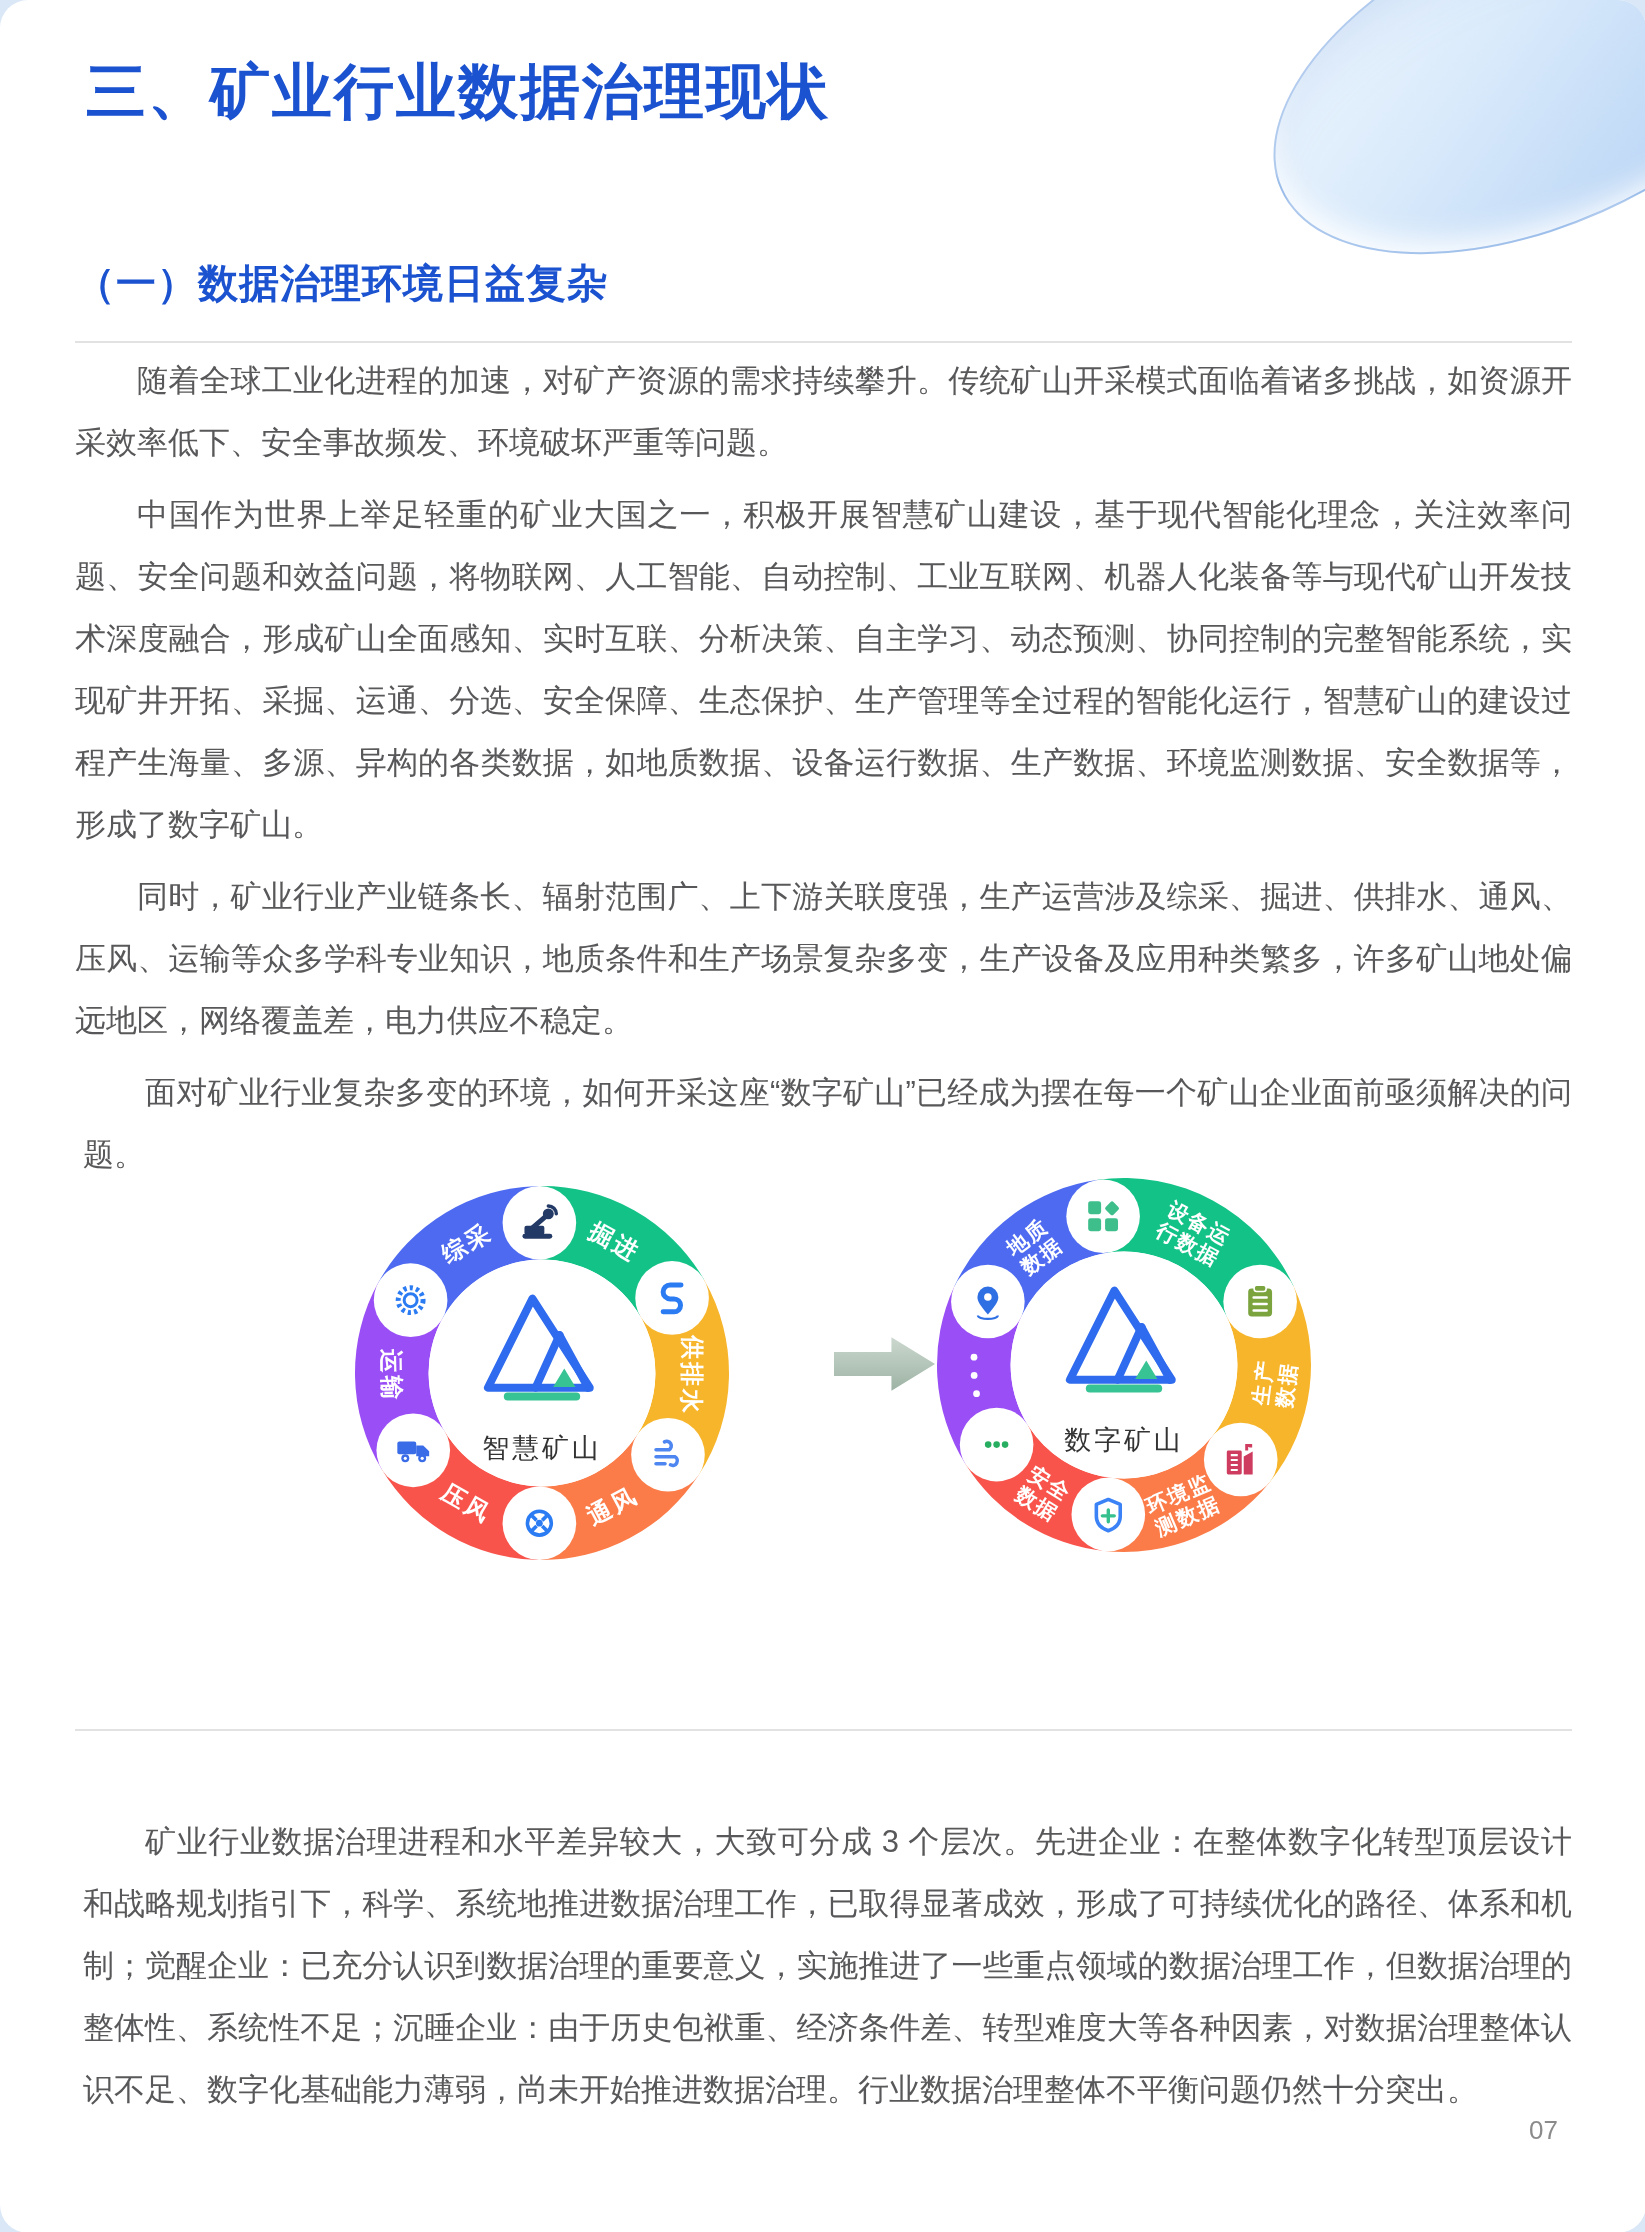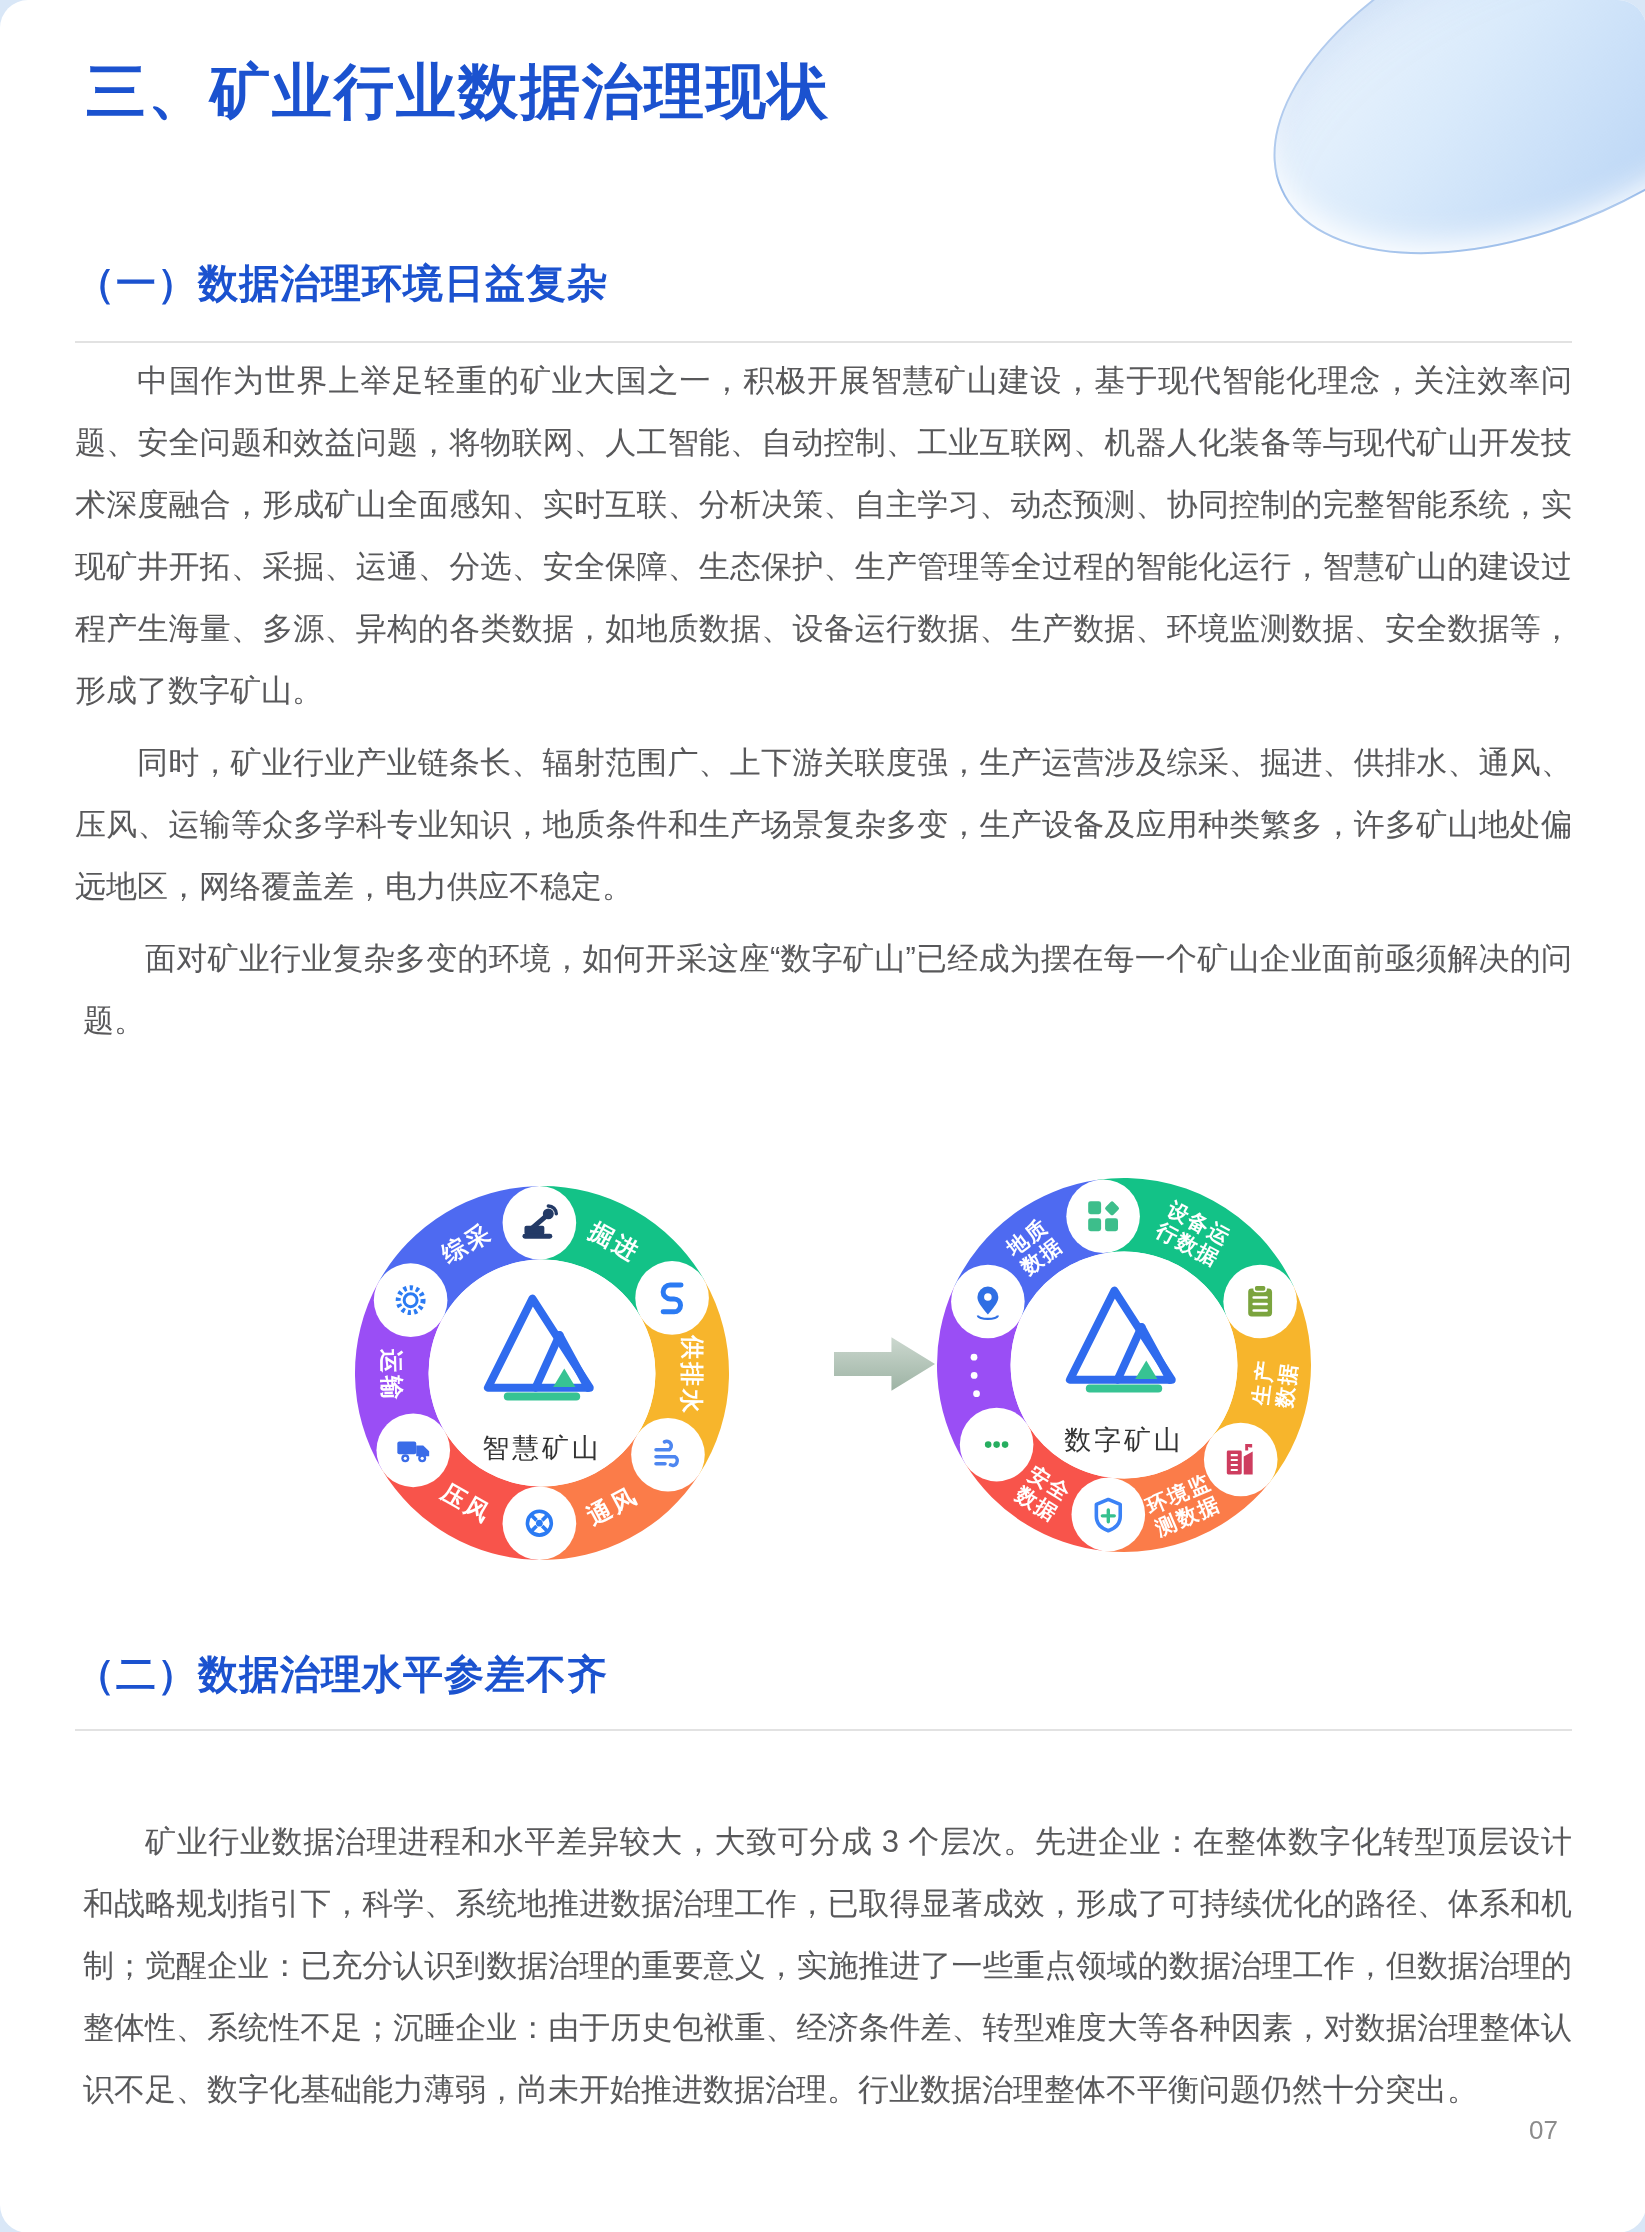--- a/index.html
+++ b/index.html
@@ -31,20 +31,21 @@
 <div class="page" style="--accent: #1b52cf; --body: #58585a; --divider: #e2e2e2; --pageno: #8b8b8b;">
 
   <div class="blob"></div>
 
   <h1 class="title">三、矿业行业数据治理现状</h1>
 
   <h2 class="heading" style="top:256px">（一）数据治理环境日益复杂</h2>
   <div class="divider" style="top:341px"></div>
 
   <div class="paras" style="top:350px">
+    <p>随着全球工业化进程的加速，对矿产资源的需求持续攀升。传统矿山开采模式面临着诸多挑战，如资源开采效率低下、安全事故频发、环境破坏严重等问题。</p>
     <p>中国作为世界上举足轻重的矿业大国之一，积极开展智慧矿山建设，基于现代智能化理念，关注效率问题、安全问题和效益问题，将物联网、人工智能、自动控制、工业互联网、机器人化装备等与现代矿山开发技术深度融合，形成矿山全面感知、实时互联、分析决策、自主学习、动态预测、协同控制的完整智能系统，实现矿井开拓、采掘、运通、分选、安全保障、生态保护、生产管理等全过程的智能化运行，智慧矿山的建设过程产生海量、多源、异构的各类数据，如地质数据、设备运行数据、生产数据、环境监测数据、安全数据等，形成了数字矿山。</p>
     <p>同时，矿业行业产业链条长、辐射范围广、上下游关联度强，生产运营涉及综采、掘进、供排水、通风、压风、运输等众多学科专业知识，地质条件和生产场景复杂多变，生产设备及应用种类繁多，许多矿山地处偏远地区，网络覆盖差，电力供应不稳定。</p>
     <p>面对矿业行业复杂多变的环境，如何开采这座“数字矿山”已经成为摆在每一个矿山企业面前亟须解决的问题。</p>
   </div>
 
   <div class="wheel" id="wheel0" style="left:353px;top:1184px"><svg viewBox="0 0 380 380" width="378" height="378">
         <path d="M25.571495057793527 98.85579139368873A188 188 0 0 1 186.71894758979053 2.028633310598451L188.0104256661496 76.0173627521714A114 114 0 0 0 90.29335338610885 134.73170329191765Z" fill="#4e6af1"></path>
         <path d="M186.71894758979053 2.028633310598451A188 188 0 0 1 352.8127759114745 96.00000000000006L288.726896031426 133.00000000000003A114 114 0 0 0 188.0104256661496 76.0173627521714Z" fill="#13c287"></path>
         <path d="M352.81277591147443 95.99999999999999A188 188 0 0 1 347.6700667737397 292.3921385828251L285.60844474577834 252.0888499917131A114 114 0 0 0 288.726896031426 133Z" fill="#f7b52c"></path>
         <path d="M347.6700667737397 292.3921385828251A188 188 0 0 1 186.71894758979076 377.9713666894015L188.01042566614973 303.9826372478286A114 114 0 0 0 285.60844474577834 252.0888499917131Z" fill="#fb7c49"></path>
@@ -226,21 +227,20 @@
             <path d="M -12 -66 L -68 46 H 60 Z"></path>
             <path d="M 22 -20 L -8 46"></path>
             <path d="M 22 -20 L 58 46"></path>
           </g>
           <path d="M 28 22 L 42 45 H 14 Z" fill="#37c393"></path>
           <rect x="-48" y="52" width="96" height="10" rx="5" fill="#37c393"></rect>
         </g>
         <text x="190" y="274" text-anchor="middle" font-size="27" fill="#333" letter-spacing="3">数字矿山</text>
       </svg></div>
 
-  <h2 class="heading" style="top:1647px">（二）数据治理水平参差不齐</h2>
   <div class="divider" style="top:1729px"></div>
 
   <div class="paras" style="top:1811px">
     <p>矿业行业数据治理进程和水平差异较大，大致可分成 3 个层次。先进企业：在整体数字化转型顶层设计和战略规划指引下，科学、系统地推进数据治理工作，已取得显著成效，形成了可持续优化的路径、体系和机制；觉醒企业：已充分认识到数据治理的重要意义，实施推进了一些重点领域的数据治理工作，但数据治理的整体性、系统性不足；沉睡企业：由于历史包袱重、经济条件差、转型难度大等各种因素，对数据治理整体认识不足、数字化基础能力薄弱，尚未开始推进数据治理。行业数据治理整体不平衡问题仍然十分突出。</p>
   </div>
 
   <div class="pageno">07</div>
 
 </div>
 

